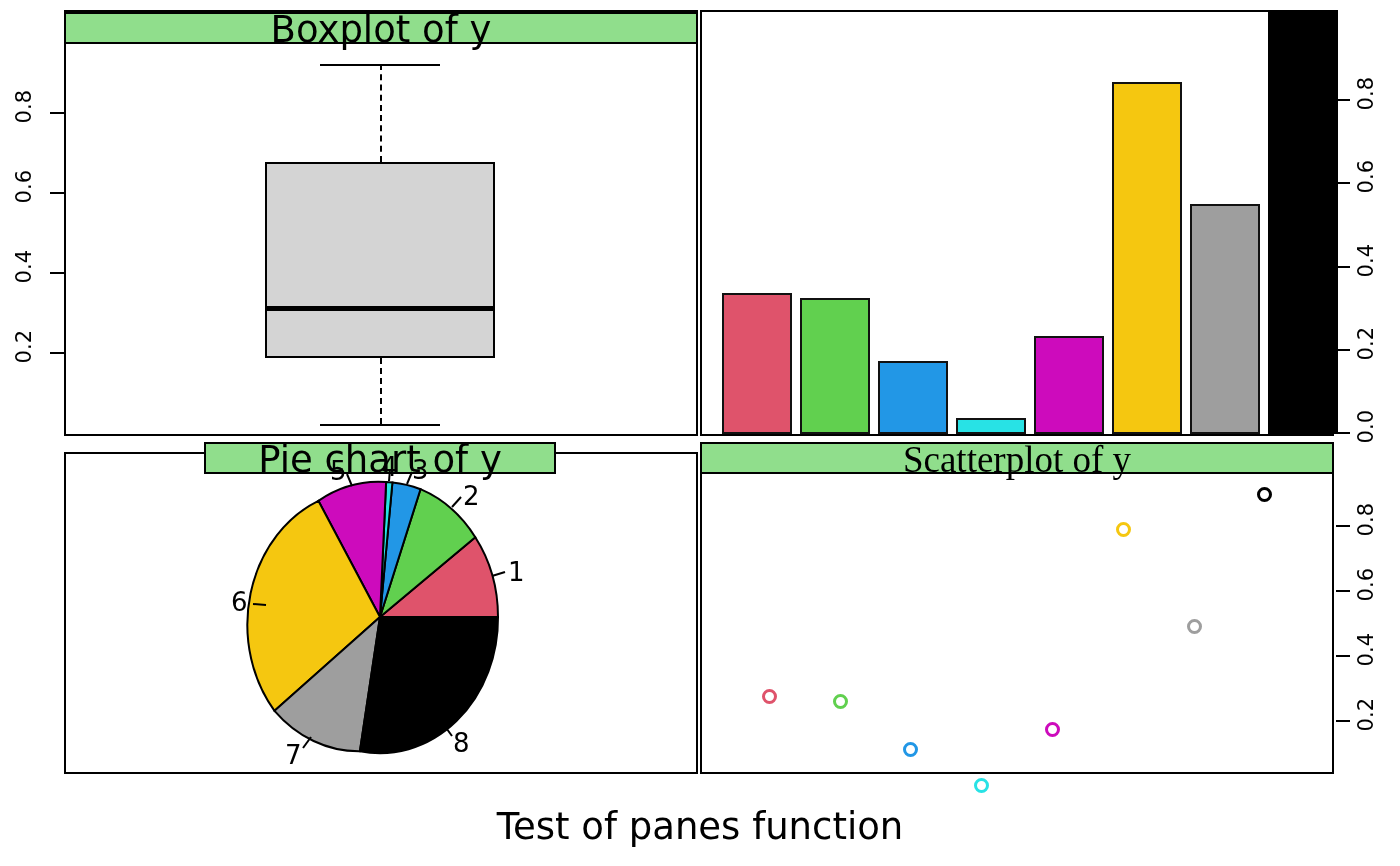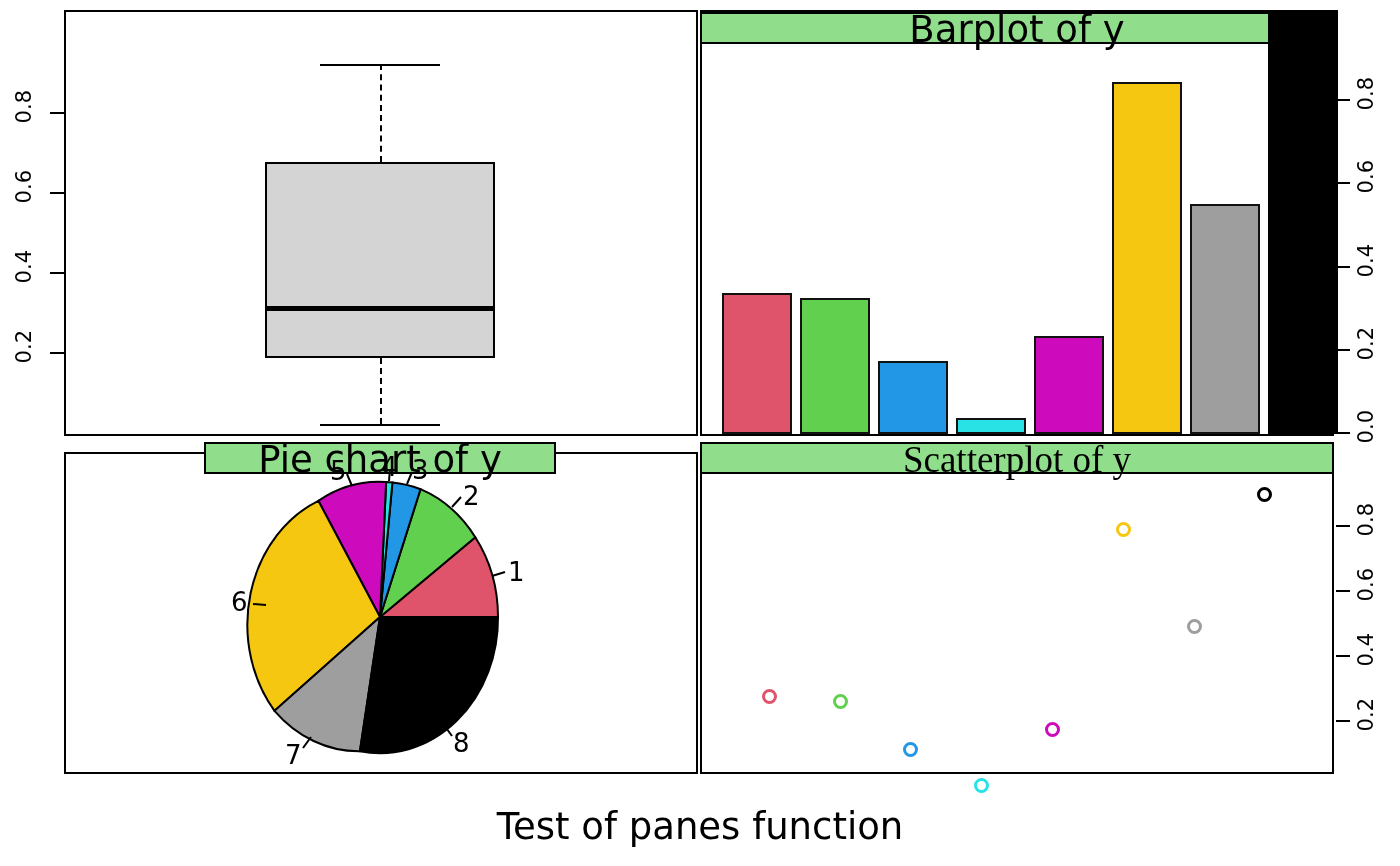--- a/index.html
+++ b/index.html
@@ -27,20 +27,23 @@
 </style>
 </head>
 <body>
 
 <div id="root">
 
   <div class="panel" style="left:0px;top:0px;width:700px;height:440px;">
 
     <div class="plotbox" style="left:64px;top:10px;width:634px;height:426px;"></div>
 
+    <div class="banner" style="left:64px;top:12px;width:634px;height:32px;">
+      <span>Boxplot of y</span>
+    </div>
 
     <div class="tick" style="left:50px;top:352px;width:14px;"></div>
     <div class="tick" style="left:50px;top:272px;width:14px;"></div>
     <div class="tick" style="left:50px;top:192px;width:14px;"></div>
     <div class="tick" style="left:50px;top:112px;width:14px;"></div>
     <div class="axlabel rot" style="left:12px;top:330px;">0.2</div>
     <div class="axlabel rot" style="left:12px;top:250px;">0.4</div>
     <div class="axlabel rot" style="left:12px;top:170px;">0.6</div>
     <div class="axlabel rot" style="left:12px;top:90px;">0.8</div>
 
@@ -49,23 +52,20 @@
     <div class="boxrect" style="left:265px;top:162px;width:230px;height:196px;"></div>
     <div class="median" style="left:265px;top:306px;width:230px;"></div>
     <div class="whisker-v" style="left:380px;top:358px;height:66px;"></div>
     <div class="whisker-cap" style="left:320px;top:424px;width:120px;"></div>
   </div>
 
   <div class="panel" style="left:700px;top:0px;width:700px;height:440px;">
 
     <div class="plotbox" style="left:0px;top:10px;width:634px;height:426px;"></div>
 
-    <div class="banner" style="left:0px;top:12px;width:634px;height:32px;">
-      <span>Barplot of y</span>
-    </div>
 
     <div class="bar" style="left:22px;top:293px;width:70px;height:141px;background:#df536b;"></div>
     <div class="bar" style="left:100px;top:298px;width:70px;height:136px;background:#61d04f;"></div>
     <div class="bar" style="left:178px;top:361px;width:70px;height:73px;background:#2297e6;"></div>
     <div class="bar" style="left:256px;top:418px;width:70px;height:16px;background:#28e2e5;"></div>
     <div class="bar" style="left:334px;top:336px;width:70px;height:98px;background:#cd0bbc;"></div>
     <div class="bar" style="left:412px;top:82px;width:70px;height:352px;background:#f5c710;"></div>
     <div class="bar" style="left:490px;top:204px;width:70px;height:230px;background:#9e9e9e;"></div>
     <div class="bar" style="left:568px;top:10px;width:70px;height:424px;background:#000000;border-color:#000;"></div>
 

